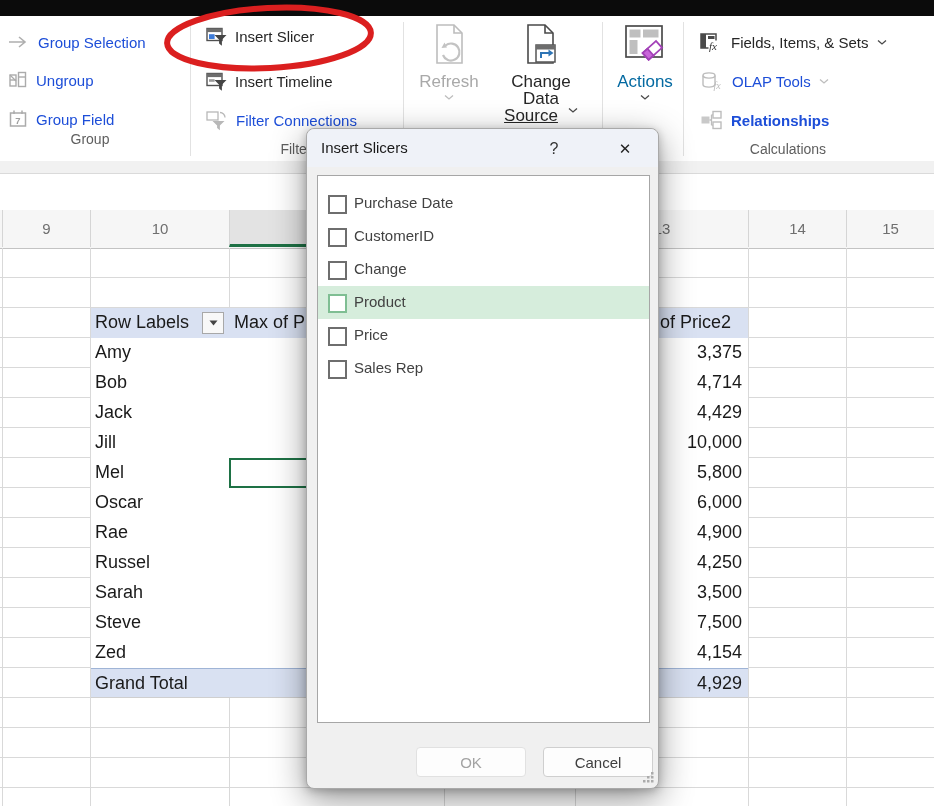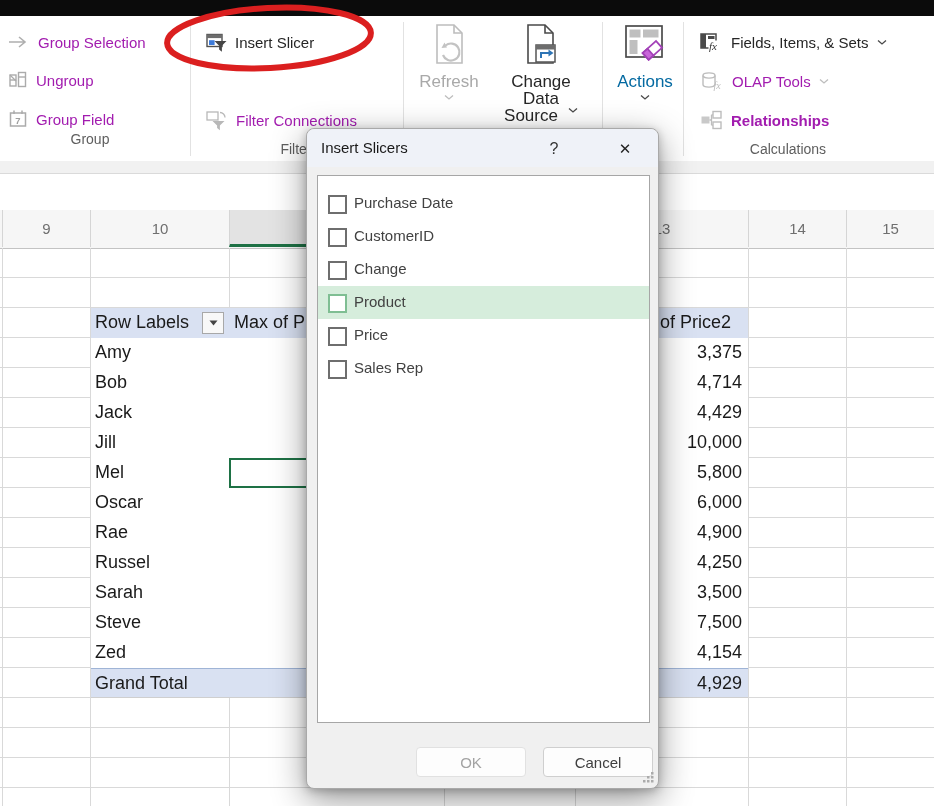--- a/index.html
+++ b/index.html
@@ -8,21 +8,21 @@
   .abs{position:absolute;}
 
   
   .topbar{left:0;top:0;width:934px;height:16px;background:#0b0b0b;}
 
   
   .ribbon{left:0;top:16px;width:934px;height:145px;background:#fff;border-bottom:1px solid #c9c9c9;}
   .rsep{width:1px;background:#e2e2e2;}
   .ritem{display:flex;align-items:center;gap:8px;font-size:15px;white-space:nowrap;cursor:default;}
   .ritem.enabled{color:#262626;}
-  .ritem.disabled{color:#a21caf;}
+  .ritem.disabled{color:#1d4ed8;}
   .glabel{font-size:14px;color:#5e5e5e;text-align:center;}
   .bigbtn{display:flex;flex-direction:column;align-items:center;font-size:17px;}
   .bigbtn .lbl{line-height:17px;text-align:center;}
   .chev{display:block;}
 
   
   .sheet-strip{left:0;top:161px;width:934px;height:12px;background:#f1f1f1;border-bottom:1px solid #dadada;}
   .colheaders{left:0;top:210px;width:934px;height:38px;background:#f6f6f6;border-bottom:1px solid #c3c3c3;}
   .colcell{position:absolute;top:0;height:37px;display:flex;align-items:center;justify-content:center;
            font-size:15px;color:#6f6f6f;border-left:1px solid #d5d5d5;box-sizing:border-box;}
@@ -102,28 +102,37 @@
         <line x1="6" y1="1.5" x2="6" y2="5" stroke="#ababab" stroke-width="1.5"></line>
         <line x1="14" y1="1.5" x2="14" y2="5" stroke="#ababab" stroke-width="1.5"></line>
         <text x="10" y="14.5" font-size="9.5" fill="#9f9f9f" text-anchor="middle" font-weight="bold" font-family="Liberation Sans,sans-serif">7</text>
       </svg>
       <span>Group Field</span>
     </div>
     <div class="abs glabel" style="left:40px;top:115px;width:100px;">Group</div>
 
     <div class="abs rsep" style="left:190px;top:6px;height:134px;"></div>
 
-    <div class="abs ritem enabled" style="left:206px;top:14px;height:24px;">
+    <div class="abs ritem enabled" style="left:206px;top:8px;height:24px;">
       <svg width="21" height="21" viewBox="0 0 21 21">
         <rect x="1" y="2.5" width="15" height="12" fill="#fff" stroke="#505050" stroke-width="1.4"></rect>
         <rect x="1" y="2.5" width="15" height="3.6" fill="#6d6d6d"></rect>
         <rect x="3" y="8.2" width="5.6" height="4.8" fill="#3d7bd9"></rect>
         <path d="M8.5 9 h12 l-4.6 4.8 v6 l-2.8 -2.2 v-3.8 z" fill="#454545"></path>
       </svg>
       <span>Insert Slicer</span>
+    </div>
+    <div class="abs ritem enabled" style="left:206px;top:53px;height:24px;">
+      <svg width="21" height="21" viewBox="0 0 21 21">
+        <rect x="1" y="2.5" width="15" height="12" fill="#fff" stroke="#505050" stroke-width="1.4"></rect>
+        <rect x="1" y="2.5" width="15" height="3.6" fill="#6d6d6d"></rect>
+        <rect x="3" y="8.2" width="5.6" height="2.6" fill="#9a9a9a"></rect>
+        <path d="M8.5 9 h12 l-4.6 4.8 v6 l-2.8 -2.2 v-3.8 z" fill="#454545"></path>
+      </svg>
+      <span>Insert Timeline</span>
     </div>
     <div class="abs ritem disabled" style="left:206px;top:92px;height:24px;">
       <svg width="22" height="21" viewBox="0 0 22 21">
         <rect x="1" y="2" width="11" height="8" fill="none" stroke="#b8b8b8" stroke-width="1.3"></rect>
         <path d="M14 2.5 a5 5 0 0 1 5 5" stroke="#b8b8b8" stroke-width="1.3" fill="none"></path>
         <path d="M6.5 11 h12 l-4.6 4.6 v4.6 l-2.8 -2.2 v-2.4 z" fill="#b8b8b8"></path>
       </svg>
       <span>Filter Connections</span>
     </div>
     <div class="abs glabel" style="left:246px;top:125px;width:100px;">Filter</div>
@@ -146,21 +155,21 @@
     <div class="abs bigbtn" style="left:494px;top:7px;width:94px;color:#262626;">
       <svg width="40" height="50" viewBox="0 0 40 50">
         <path d="M7 2 h17 l8 8 v30 h-25 z" fill="none" stroke="#4a4a4a" stroke-width="1.6"></path>
         <path d="M24 2 v8 h8" fill="none" stroke="#4a4a4a" stroke-width="1.6"></path>
         <rect x="15" y="22" width="19" height="17" fill="#fff" stroke="#555" stroke-width="1.5"></rect>
         <rect x="15" y="22" width="19" height="4.5" fill="#6d6d6d"></rect>
         <path d="M20 35 v-5 h8.5" stroke="#2e74b5" stroke-width="2" fill="none"></path>
         <path d="M27.5 26.5 l5 3.5 -5 3.5 z" fill="#2e74b5"></path>
       </svg>
       <span class="lbl">Change Data</span>
-      <span class="lbl" style="display:flex;align-items:flex-start;gap:10px;">
+      <span class="lbl" style="display:flex;align-items:flex-start;gap:10px;text-decoration:underline;">
         <span>Source</span>
         <svg width="10" height="7" viewBox="0 0 10 7">
           <path d="M1 1.5 l4 3.5 4 -3.5" stroke="#4a4a4a" stroke-width="1.3" fill="none"></path>
         </svg>
       </span>
     </div>
 
     <div class="abs rsep" style="left:602px;top:6px;height:134px;"></div>
 
     <div class="abs bigbtn" style="left:616px;top:7px;width:58px;color:#0369a1;">

